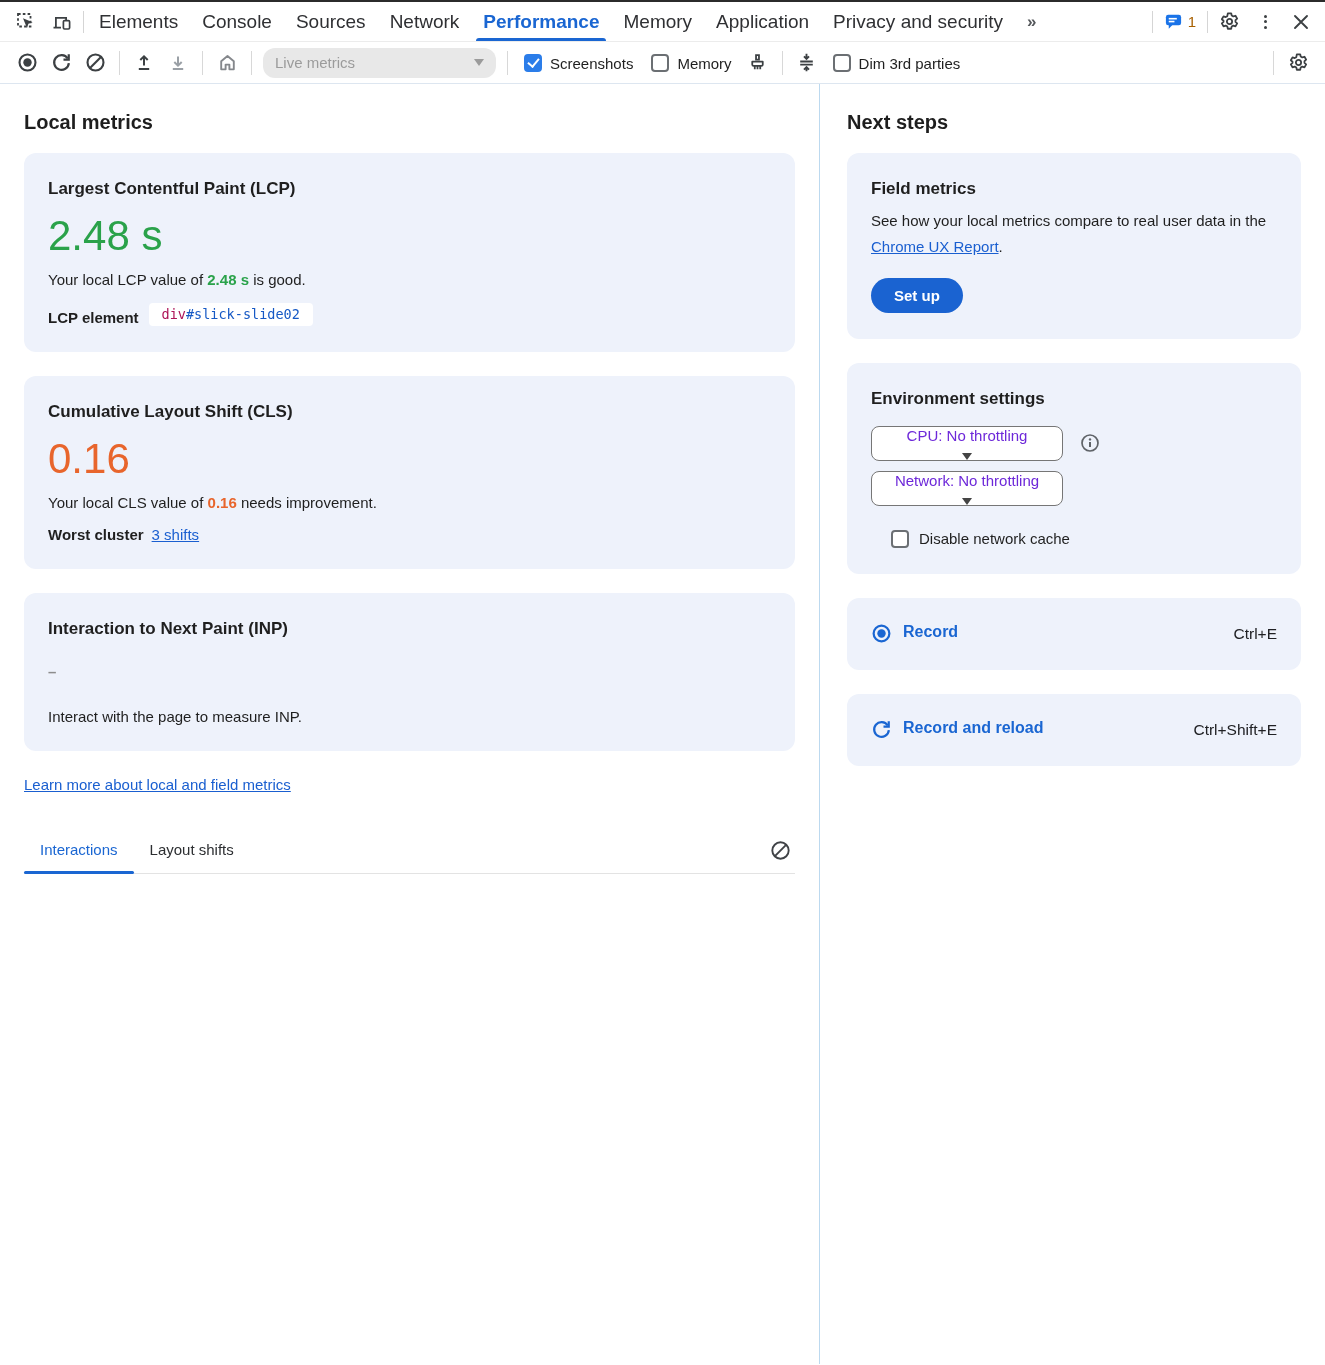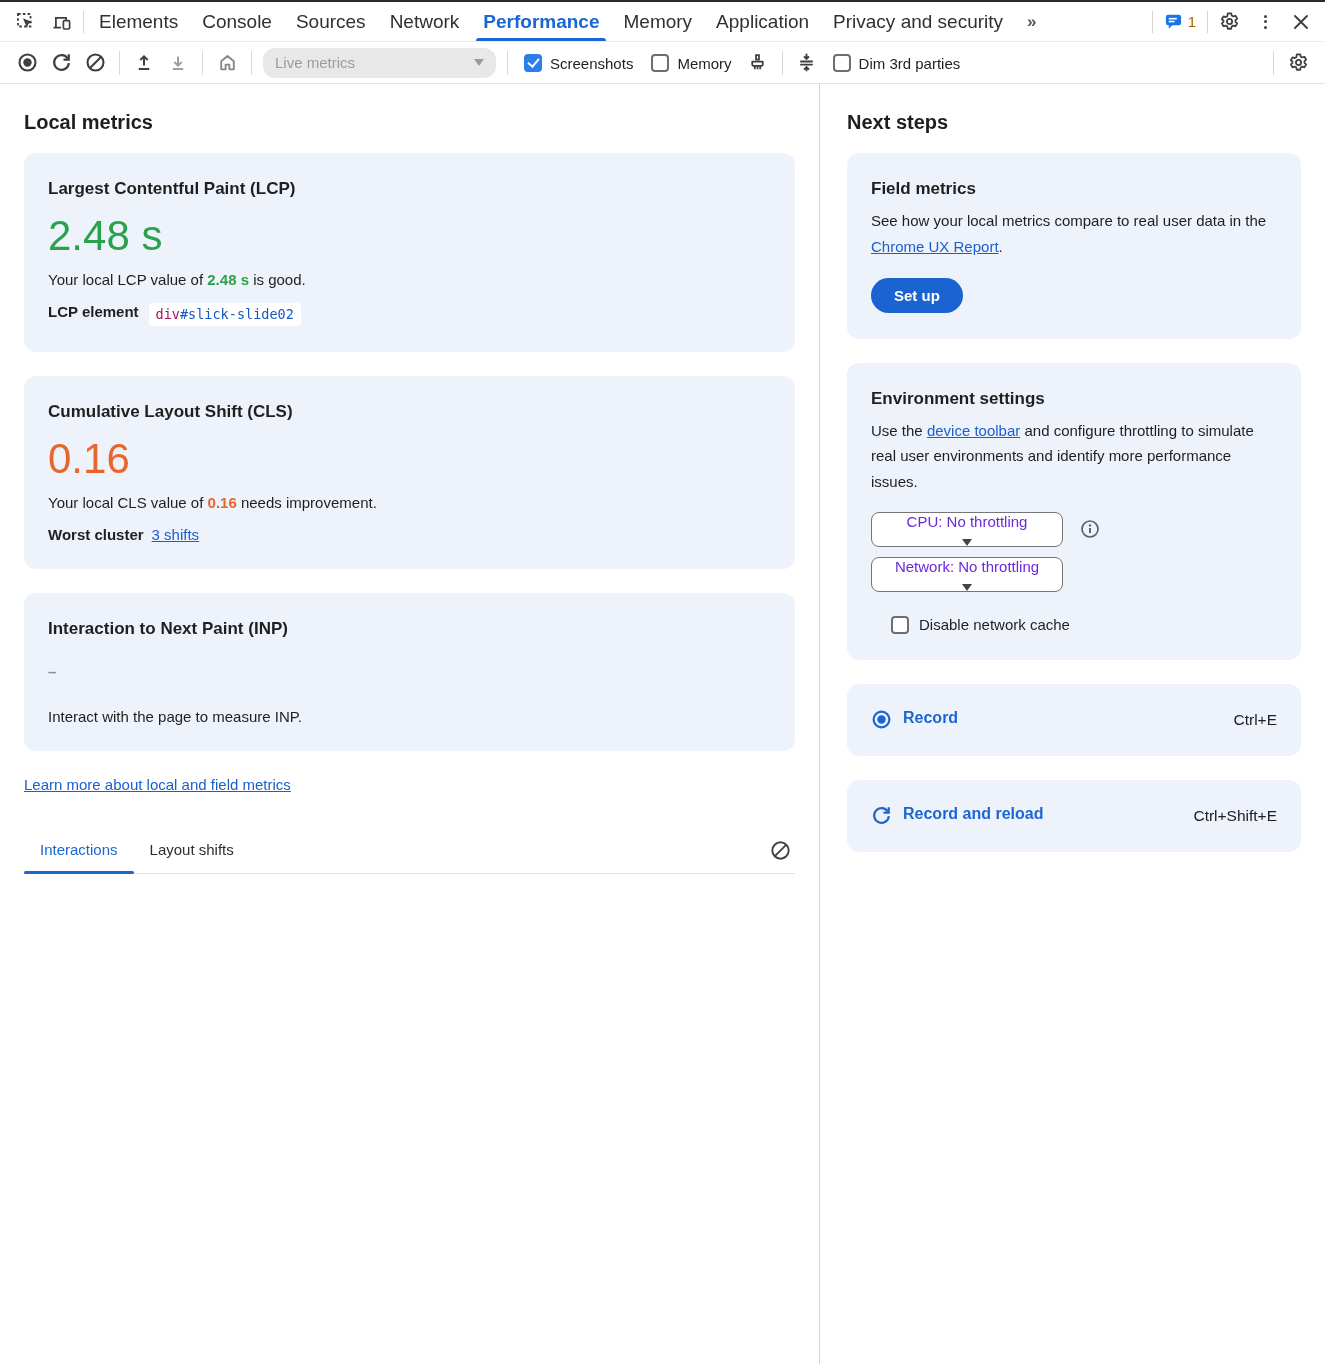--- a/index.html
+++ b/index.html
@@ -114,27 +114,27 @@
     margin-top: 19px;
   }
   .card + .card { margin-top: 24px; }
   .card-title { font-size: 17px; font-weight: 700; color: #1f1f1f; }
   .metric-value { font-size: 42px; line-height: 1.1; margin: 14px 0 12px; font-family: "Liberation Sans", sans-serif; }
   .metric-value.good { color: #2aa24a; }
   .metric-value.ni { color: #e8652c; }
   .metric-desc { font-size: 15px; color: #1f1f1f; }
   .metric-desc b.good { color: #2aa24a; }
   .metric-desc b.ni { color: #e8652c; }
-  .metric-extra { margin-top: 15px; font-size: 15px; display: flex; align-items: flex-start; }
+  .metric-extra { margin-top: 15px; font-size: 15px; display: flex; align-items: flex-end; }
   .metric-extra .lbl { font-weight: 700; }
   .code-chip {
     margin-left: 10px;
     background: #ffffff;
     border-radius: 4px;
-    padding: 3px 7px 4px;
+    padding: 3px 13px 4px;
     font-family: "DejaVu Sans Mono", monospace;
     font-size: 13.5px;
   }
   .code-tag { color: #ad1457; }
   .code-id { color: #1659c5; }
   a.link { color: #1a5fd0; text-decoration: underline; cursor: pointer; }
   .cluster-link { margin-left: 8px; }
   .inp-value { color: #8d8d8d; font-weight: 700; font-size: 15px; margin: 24px 0 28px; }
   .learn-more { display: inline-block; margin-top: 25px; font-size: 15px; }
 
@@ -469,23 +469,20 @@
     <div class="scard">
       <div class="scard-title">Field metrics</div>
       <div class="scard-text">
         <span>See how your local metrics compare to real user </span><span>data in the </span><a class="link">Chrome UX Report</a><span>.</span>
       </div>
       <button class="pill-btn">Set up</button>
     </div>
 
     <div class="scard">
       <div class="scard-title">Environment settings</div>
-      <div class="scard-text">
-        <span>Use the </span><a class="link">device toolbar</a><span> and configure throttling to simulate real user environments and identify more performance issues.</span>
-      </div>
       <div class="select-row">
         <div class="select">
           <span>CPU: No throttling</span>
           <span class="caret-down"></span>
         </div>
         <span class="info-icon">
           <svg width="20" height="20" viewBox="0 0 20 20">
             <circle cx="10" cy="10" r="8" fill="none" stroke="#5f6368" stroke-width="1.7"></circle>
             <circle cx="10" cy="6.4" r="1.2" fill="#5f6368"></circle>
             <path d="M10 9 v5" stroke="#5f6368" stroke-width="2"></path>

